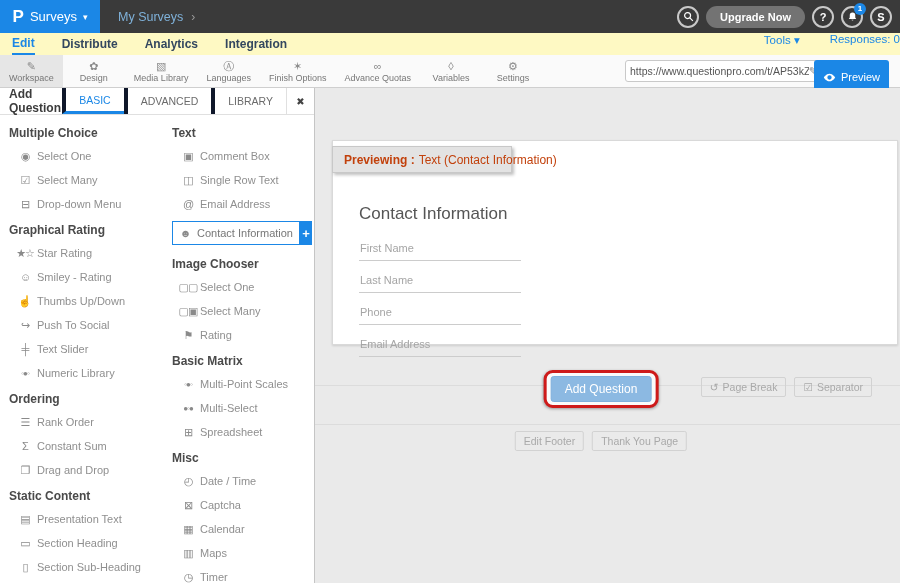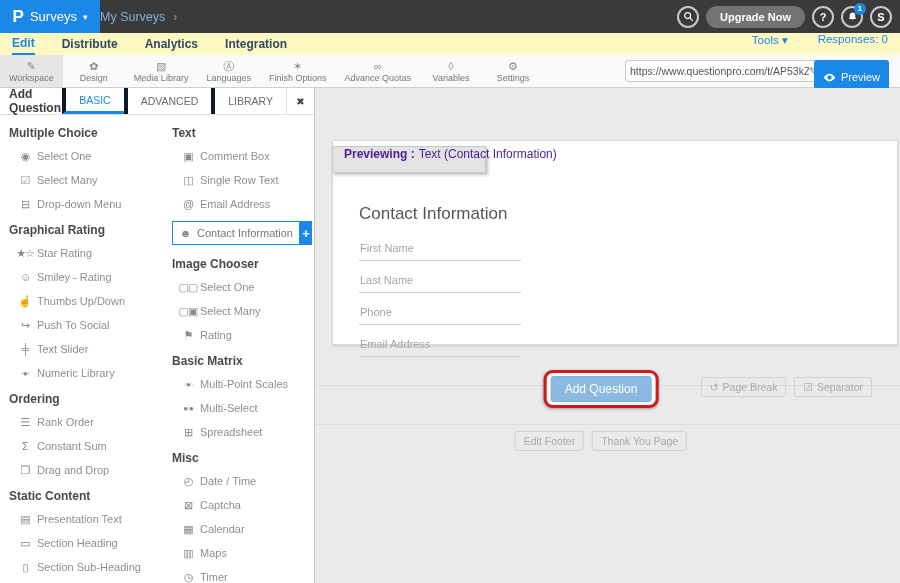--- a/index.html
+++ b/index.html
@@ -5,34 +5,34 @@
   * { margin:0; padding:0; box-sizing:border-box; }
   html,body { width:900px; height:583px; overflow:hidden; font-family:"Liberation Sans",sans-serif; background:#eaeaea; }
   .app { width:900px; height:583px; position:relative; }
 
   
   .topbar { height:33px; background:#3a3a3a; display:flex; align-items:center; position:relative; }
   .logo { width:100px; height:33px; background:#1b87e6; display:flex; align-items:center; justify-content:center; gap:6px; color:#fff; cursor:pointer; }
   .logo-p { font-size:17px; font-weight:bold; }
   .logo-label { font-size:13px; }
   .logo .caret { font-size:9px; }
-  .breadcrumb { display:flex; align-items:flex-end; gap:8px; font-size:12.5px; }
+  .breadcrumb { margin-left:18px; display:flex; align-items:flex-end; gap:8px; font-size:12.5px; }
   .bc-parent { color:#7fb1d9; text-decoration:none; cursor:pointer; }
   .bc-sep { color:#9a9a9a; font-size:12px; }
   .bc-current { color:#f2f2f2; }
   .topbar-right { position:absolute; right:8px; top:0; height:33px; display:flex; align-items:center; gap:7px; }
   .circle-btn { width:22px; height:22px; border:2px solid #c9c9c9; border-radius:50%; display:flex; align-items:center; justify-content:center; color:#fff; font-size:11px; font-weight:bold; cursor:pointer; position:relative; background:transparent; }
   .upgrade-btn { background:#737373; color:#fff; border:none; border-radius:12px; height:22px; padding:0 14px; font-size:11px; font-weight:bold; cursor:pointer; font-family:"Liberation Sans",sans-serif; }
   .badge { position:absolute; top:-5px; right:-5px; min-width:12px; height:12px; background:#1b87e6; border-radius:50%; font-size:8px; font-weight:bold; color:#fff; display:flex; align-items:center; justify-content:center; }
 
   
   .subnav { height:22px; background:#fef9c3; display:flex; align-items:flex-start; padding:0 12px; position:relative; }
   .subnav-tab { font-size:12px; font-weight:bold; color:#33475f; margin-right:27px; text-decoration:none; cursor:pointer; height:22px; display:flex; align-items:center; }
   .subnav-tab.active { color:#1b87e6; border-bottom:2px solid #1b87e6; }
-  .subnav-right { position:absolute; right:12px; display:flex; gap:30px; font-size:11.5px; color:#1b87e6; }
+  .subnav-right { position:absolute; right:0; display:flex; gap:30px; font-size:11.5px; color:#1b87e6; }
   .subnav-right span { cursor:pointer; }
 
   
   .toolbar { height:33px; background:#fafafa; border-bottom:1px solid #cfcfcf; display:flex; align-items:stretch; position:relative; }
   .tool-item { display:flex; flex-direction:column; align-items:center; justify-content:center; padding:0 9px; min-width:62px; cursor:pointer; }
   .tool-item.active { background:#e6e6e6; }
   .tool-glyph { font-size:11px; color:#8b8b8b; line-height:12px; }
   .tool-label { font-size:9px; color:#777; line-height:10px; margin-top:1px; }
   .url-wrap { position:absolute; right:77px; top:5px; width:198px; height:22px; background:#fff; border:1px solid #c9c9c9; border-radius:3px; display:flex; align-items:center; padding:0 4px; }
   .url-input { flex:1; border:none; outline:none; font-size:10.5px; color:#555; font-family:"Liberation Sans",sans-serif; background:transparent; min-width:0; }
@@ -61,21 +61,21 @@
   .pi-label { font-size:11px; color:#8f8f8f; white-space:nowrap; }
   .pi.selected-wrap { margin-left:0; height:24px; }
   .sel-box { display:flex; align-items:center; border:1px solid #1b87e6; background:#fff; height:24px; padding-right:6px; }
   .sel-box .pi-label { color:#777; }
   .add-plus { width:24px; height:24px; background:#1b87e6; color:#fff; font-size:13px; font-weight:bold; display:flex; align-items:center; justify-content:center; cursor:pointer; }
 
   
   .logo-band { position:absolute; left:17px; right:2px; top:22px; height:30px; background:#e2e2e2; border:1px solid #d6d6d6; display:flex; align-items:center; justify-content:center; }
   .add-logo-btn { border:1px solid #c6c6c6; background:transparent; color:#a9a9a9; font-size:10.5px; padding:4px 10px; border-radius:2px; cursor:pointer; font-family:"Liberation Sans",sans-serif; }
   .card { position:absolute; left:17px; right:2px; top:52px; height:205px; background:#fff; border:1px solid #d9d9d9; box-shadow:0 1px 2px rgba(0,0,0,0.12); }
-  .preview-tab { position:absolute; left:-1px; top:5px; width:154px; height:27px; background:#e3e3e3; border:1px solid #c8c8c8; box-shadow:2px 2px 3px rgba(0,0,0,0.25); display:flex; align-items:flex-start; padding-left:11px; font-size:12px; color:#4c1d95; white-space:nowrap; }
+  .preview-tab { position:absolute; left:-1px; top:5px; width:180px; height:27px; background:#e3e3e3; border:1px solid #c8c8c8; box-shadow:2px 2px 3px rgba(0,0,0,0.25); display:flex; align-items:center; padding-left:11px; font-size:12px; color:#c2410c; white-space:nowrap; }
   .preview-tab b { margin-right:4px; }
   .q-body { padding:63px 0 0 26px; }
   .q-title { font-size:17px; color:#555; margin-bottom:18px; }
   .q-field { display:block; width:162px; border:none; border-bottom:1px solid #ccc; outline:none; font-size:11px; color:#555; padding:0 0 6px 1px; margin-bottom:13px; background:transparent; font-family:"Liberation Sans",sans-serif; }
   .q-field::placeholder { color:#a5a5a5; }
   .hline { position:absolute; left:0; right:0; height:1px; background:#dcdcdc; }
   .aq-wrap { position:absolute; top:282px; left:286px; transform:translateX(-50%); }
   .aq-ring { border:3px solid #ce1a1a; border-radius:9px; padding:3px 4px; background:#fbfbfb; box-shadow:0 1px 3px rgba(0,0,0,0.35); }
   .aq-btn { background:#8cb9e2; border:1px solid #7fb0dd; color:#fff; font-size:12px; padding:5px 13px; border-radius:3px; cursor:pointer; font-family:"Liberation Sans",sans-serif; }
   .pb-row { position:absolute; top:289px; right:28px; display:flex; gap:8px; }

